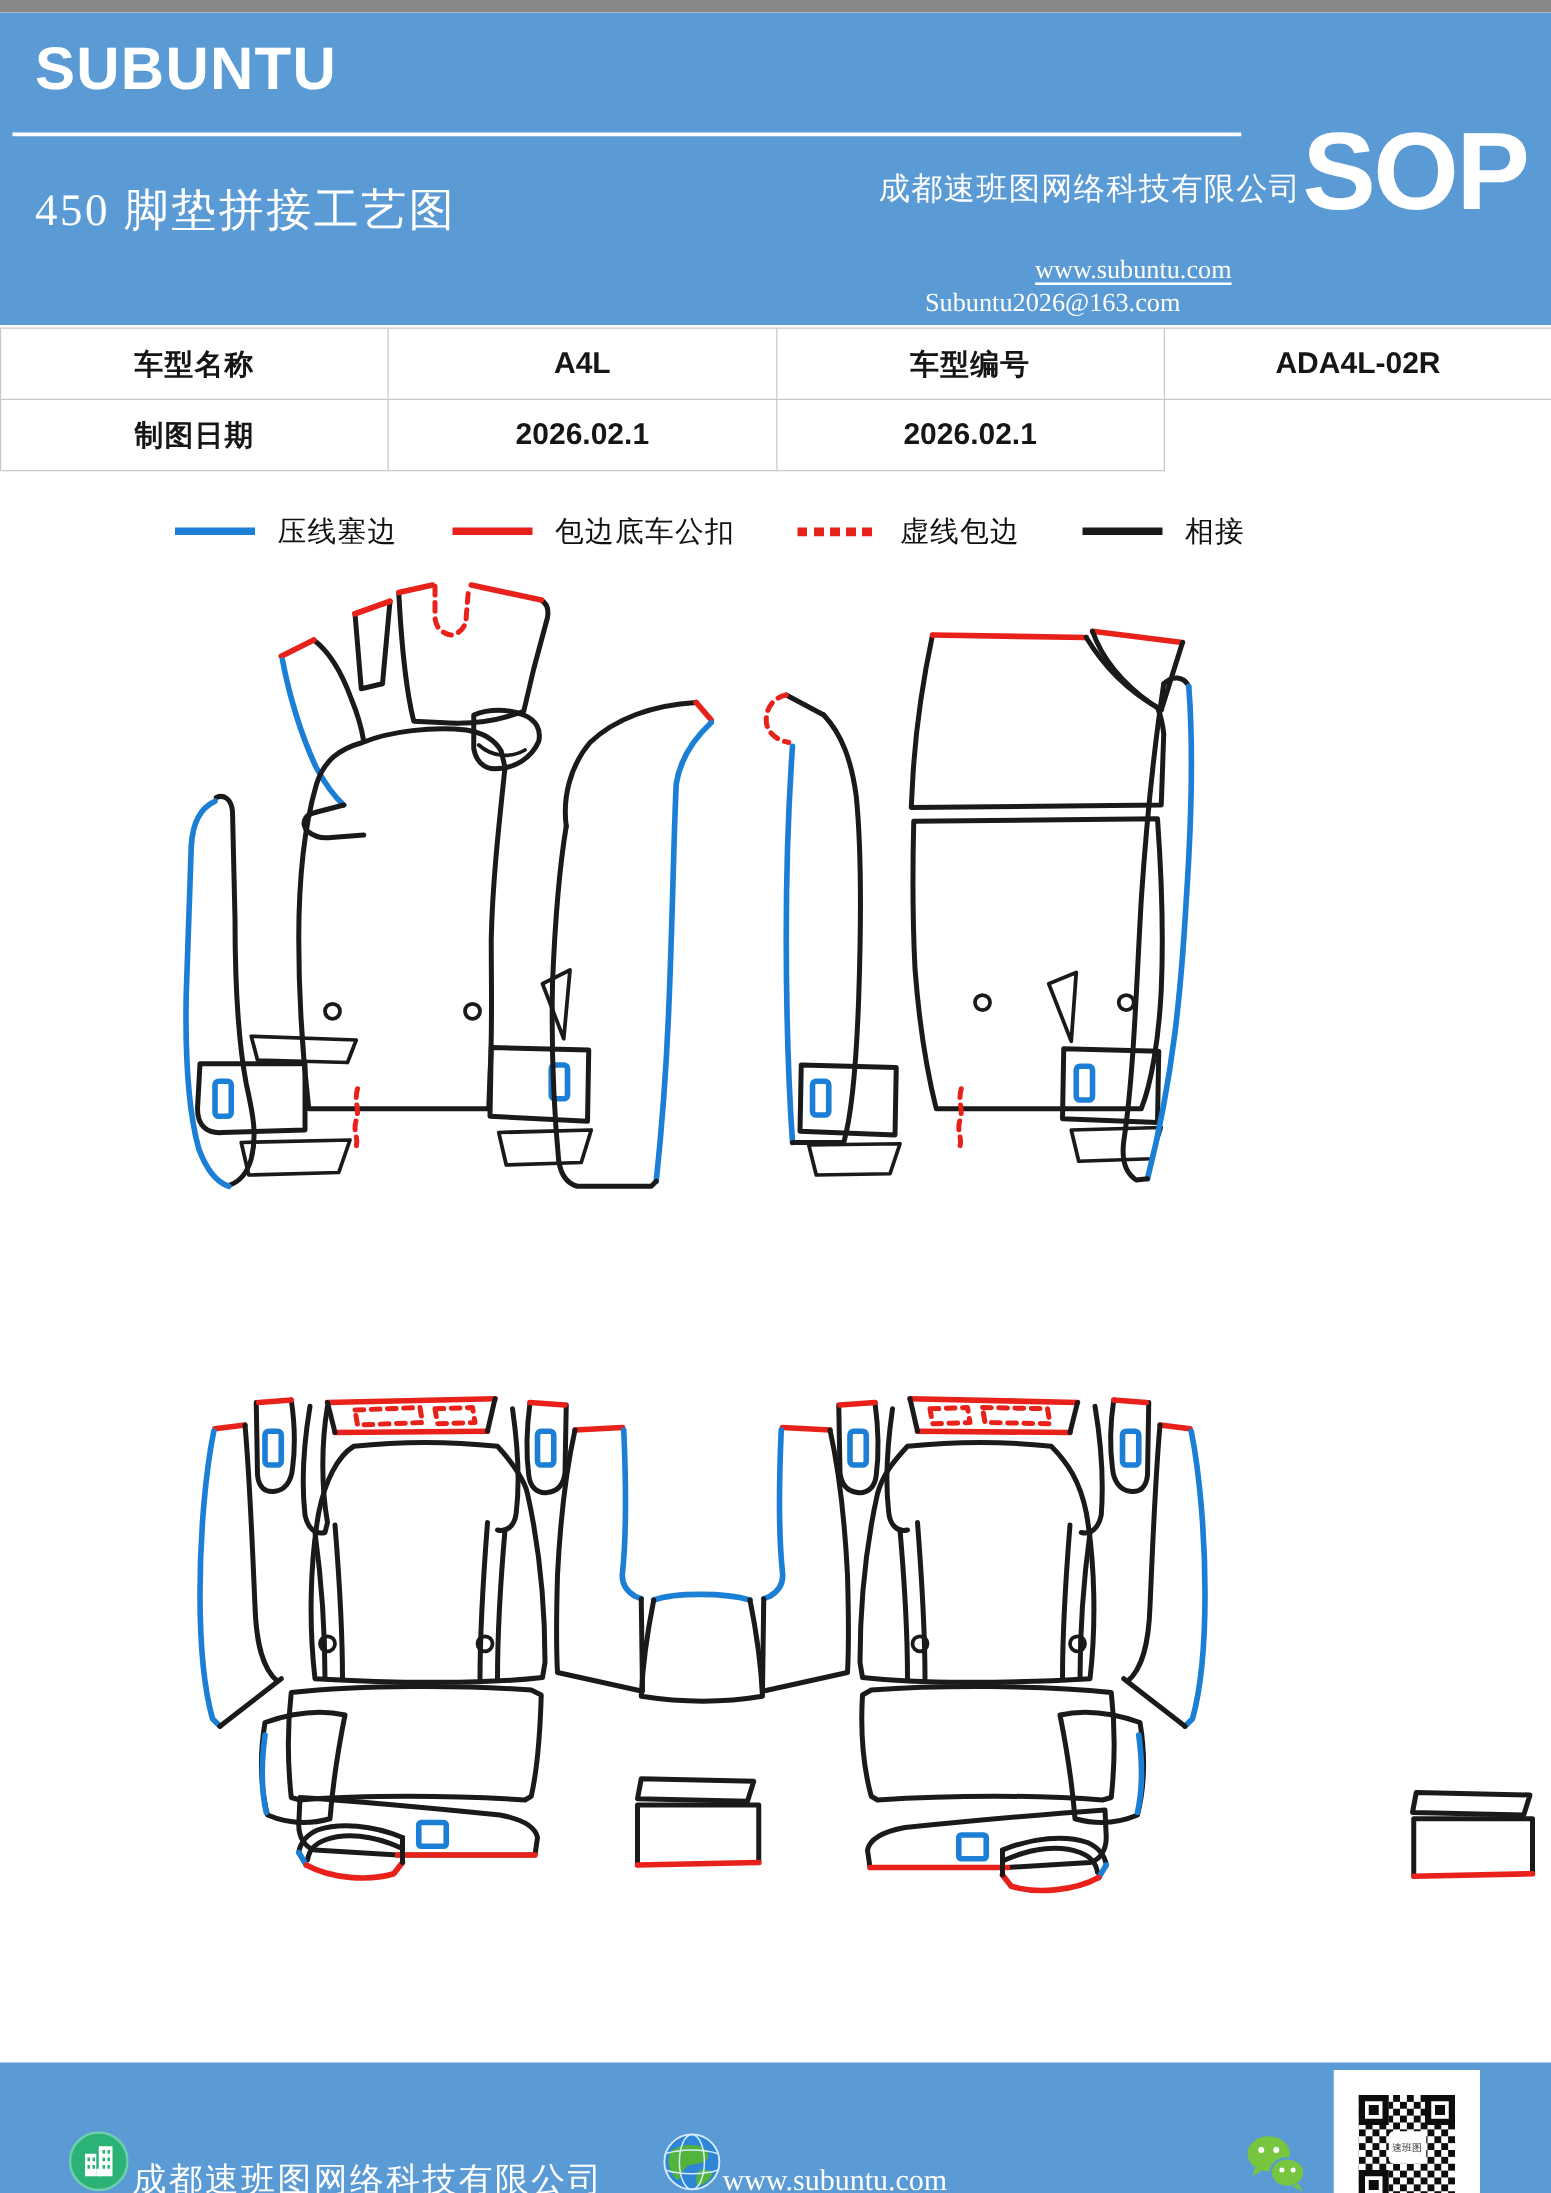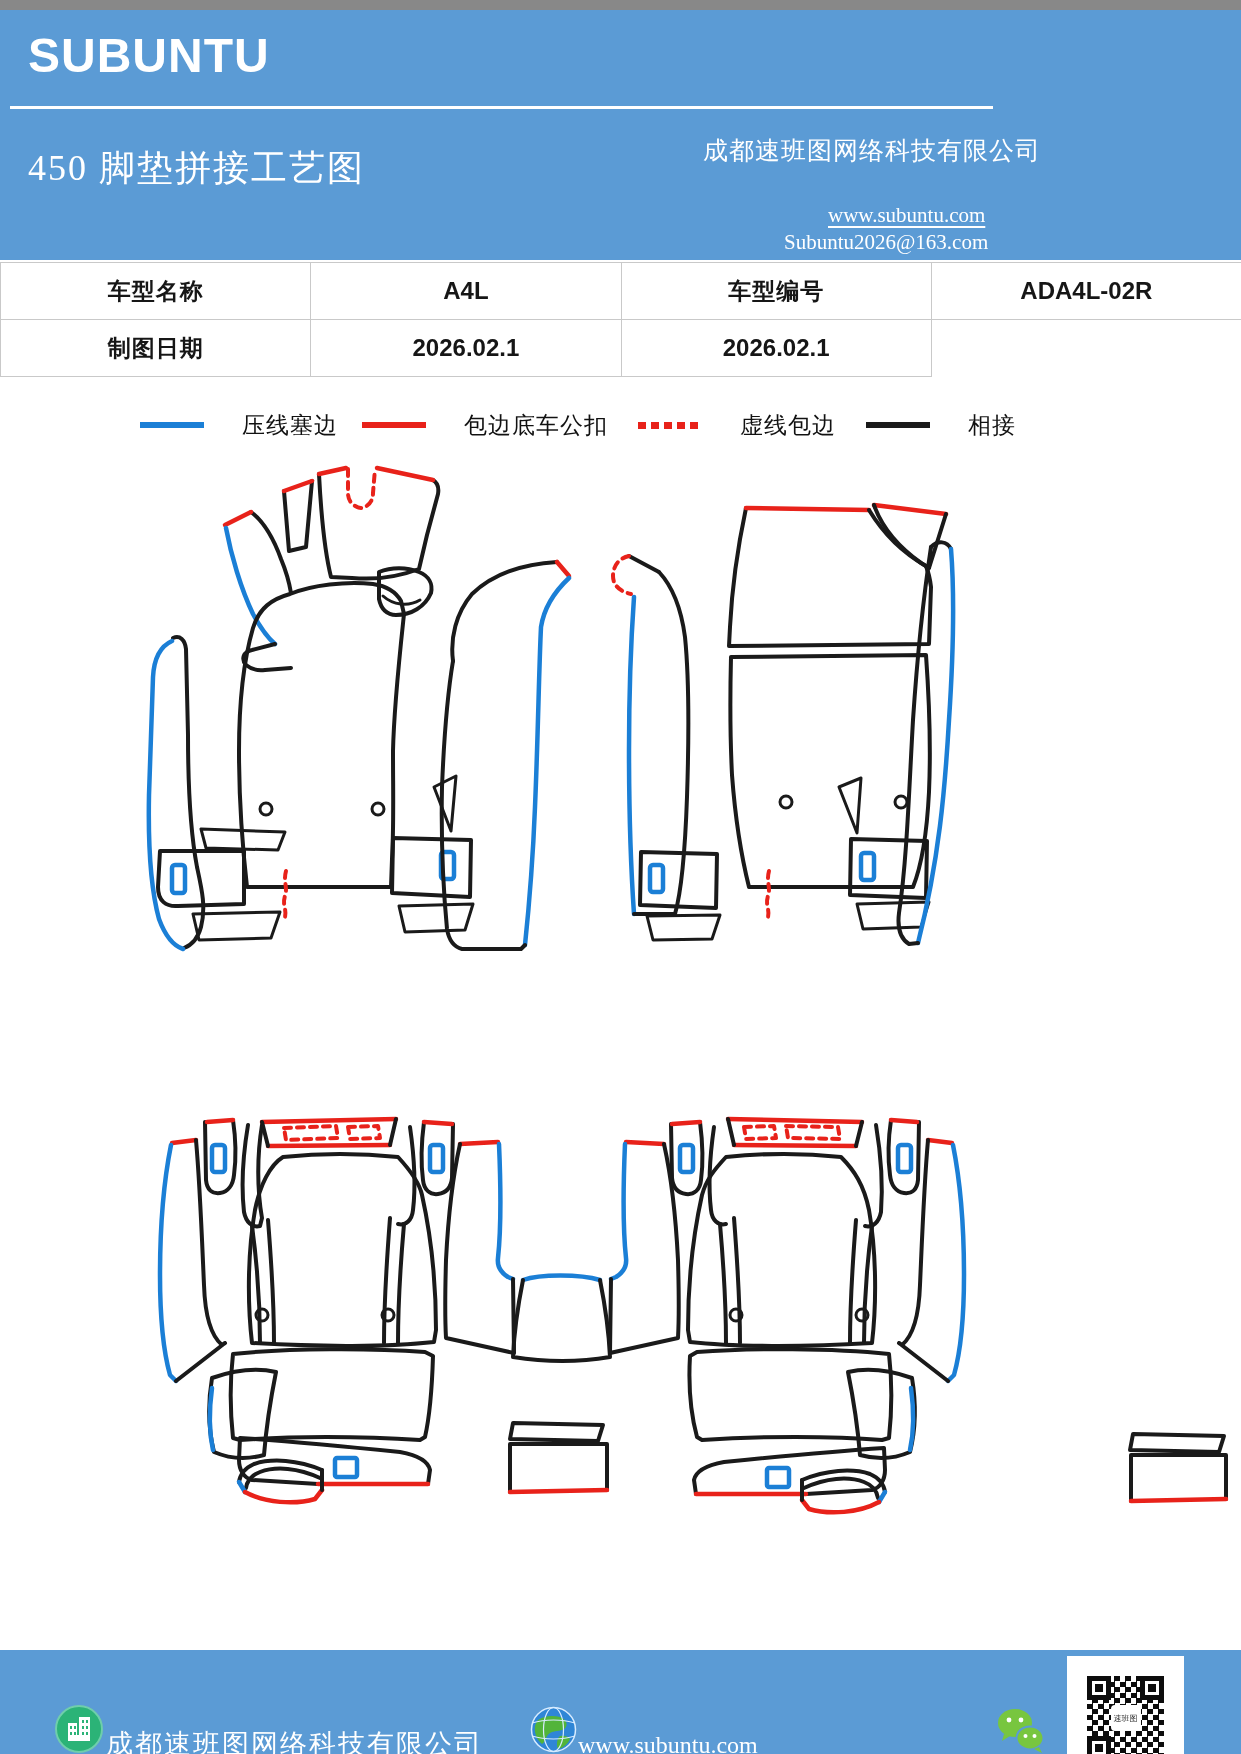--- a/index.html
+++ b/index.html
@@ -13,31 +13,31 @@
   .banner{position:absolute;left:0;top:0;width:1241px;height:250px;background:var(--banner);}
   .logo{position:absolute;left:28px;top:18px;color:#fff;font-family:"Liberation Sans",sans-serif;
         font-weight:900;font-size:48px;letter-spacing:1px;}
   .banner-rule{position:absolute;left:10px;top:96px;width:983px;height:3px;background:#fff;}
   .banner-company{position:absolute;left:703px;top:124px;color:#fff;font-size:25px;letter-spacing:1px;}
   .sop{position:absolute;left:1042px;top:76px;color:#fff;font-family:"Liberation Sans",sans-serif;
        font-weight:700;font-size:88px;letter-spacing:-2px;}
   .doc-title{position:absolute;left:28px;top:134px;color:#fff;font-size:36px;letter-spacing:2px;}
   .banner-link{position:absolute;left:828px;top:193px;color:#fff;font-size:21px;text-decoration:underline;
                text-underline-offset:4px;}
-  .banner-mail{position:absolute;left:784px;top:220px;color:#fff;font-size:21px;}
+  .banner-mail{position:absolute;left:740px;top:220px;color:#fff;font-size:21px;}
   
   .info-table{position:absolute;left:0;top:252px;width:1241px;display:grid;
               grid-template-columns:25% 25% 25% 25%;grid-auto-rows:57px;
               border-top:1px solid var(--table-border);border-left:1px solid var(--table-border);font-weight:bold;}
   .cell{border-right:1px solid var(--table-border);border-bottom:1px solid var(--table-border);
         display:flex;align-items:center;justify-content:center;color:#161616;}
   .cell.lab{font-size:23px;letter-spacing:1px;}
   .cell.val{font-family:"Liberation Sans",sans-serif;font-size:24px;}
   
-  .legend-item{position:absolute;top:400px;height:30px;display:flex;align-items:center;gap:20px;}
+  .legend-item{position:absolute;top:400px;height:30px;display:flex;align-items:center;}
   .sw{width:64px;height:6px;flex:none;}
   .sw.blue{background:var(--blue);}
   .sw.red{background:var(--red);}
   .sw.black{background:var(--ink);}
   .sw.dashed{height:7px;background:repeating-linear-gradient(90deg,var(--red) 0 8px,transparent 8px 13px);}
   .legend-label{margin-left:18px;font-size:23px;color:#111;letter-spacing:1px;}
   
   svg.diagram{position:absolute;left:0;}
   svg.diagram path, svg.diagram rect.clip, svg.diagram circle{fill:none;stroke-linecap:round;stroke-linejoin:round;}
   .k{stroke:var(--ink);stroke-width:4;}
@@ -65,20 +65,21 @@
 </style>
 </head>
 <body>
 
 <div class="page">
 
   <div class="banner"></div>
   <div class="logo">SUBUNTU</div>
   <div class="banner-rule"></div>
   <div class="banner-company">成都速班图网络科技有限公司</div>
+  <div class="sop">SOP</div>
   <div class="doc-title">450 脚垫拼接工艺图</div>
   <a class="banner-link">www.subuntu.com</a>
   <div class="banner-mail">Subuntu2026@163.com</div>
 
   <div class="info-table">
     <div class="cell lab">车型名称</div>
     <div class="cell val">A4L</div>
     <div class="cell lab">车型编号</div>
     <div class="cell val">ADA4L-02R</div>
     <div class="cell lab">制图日期</div>

